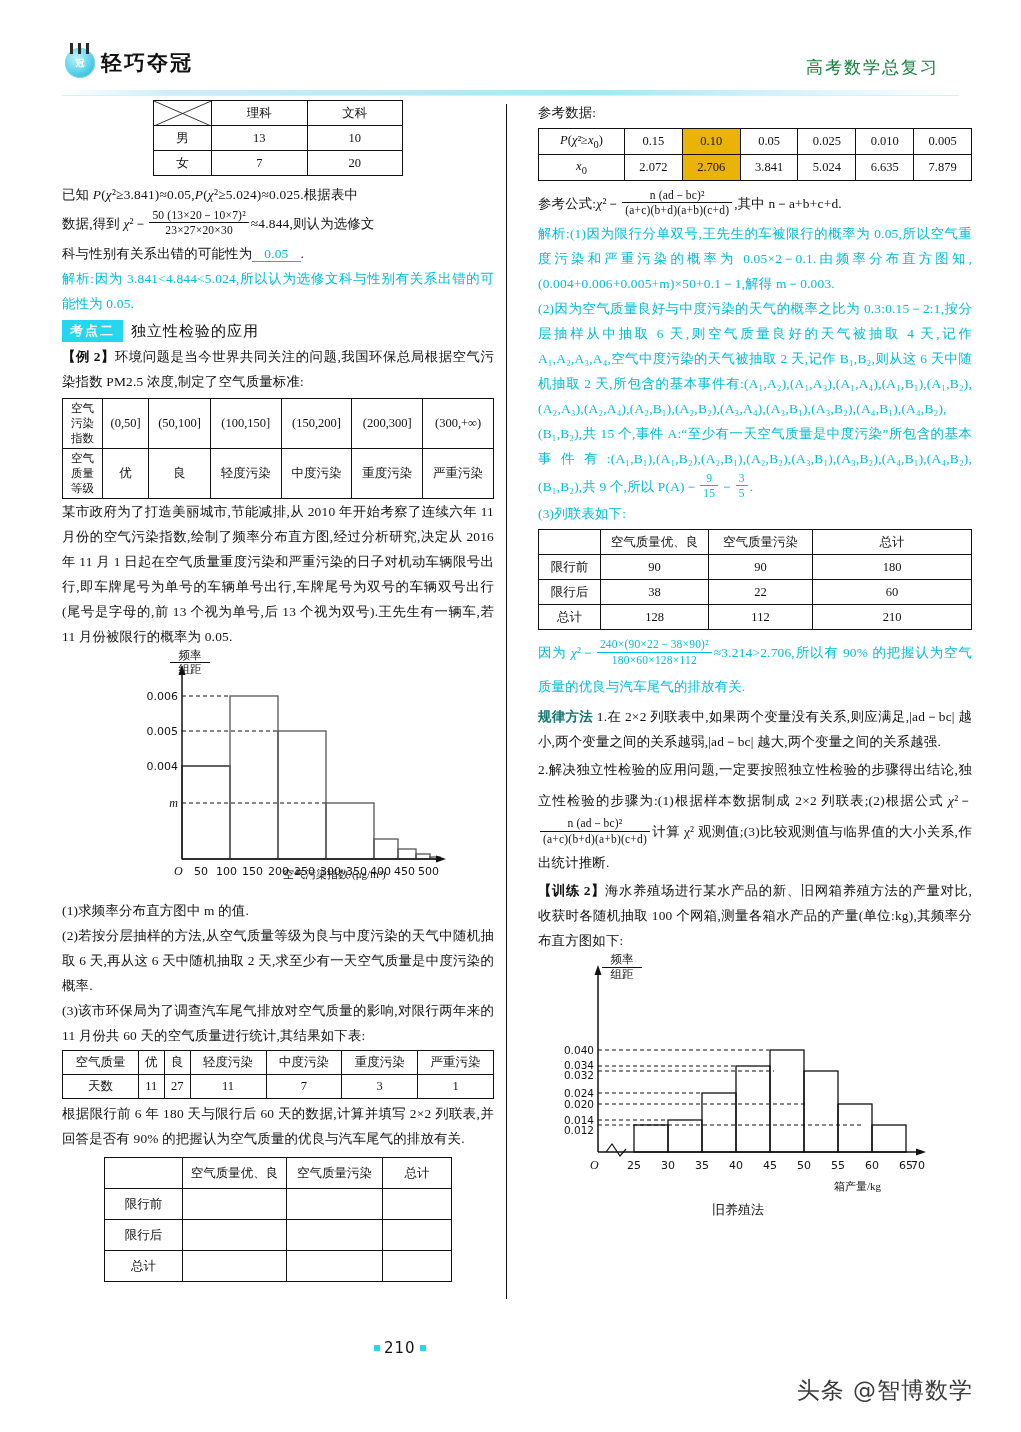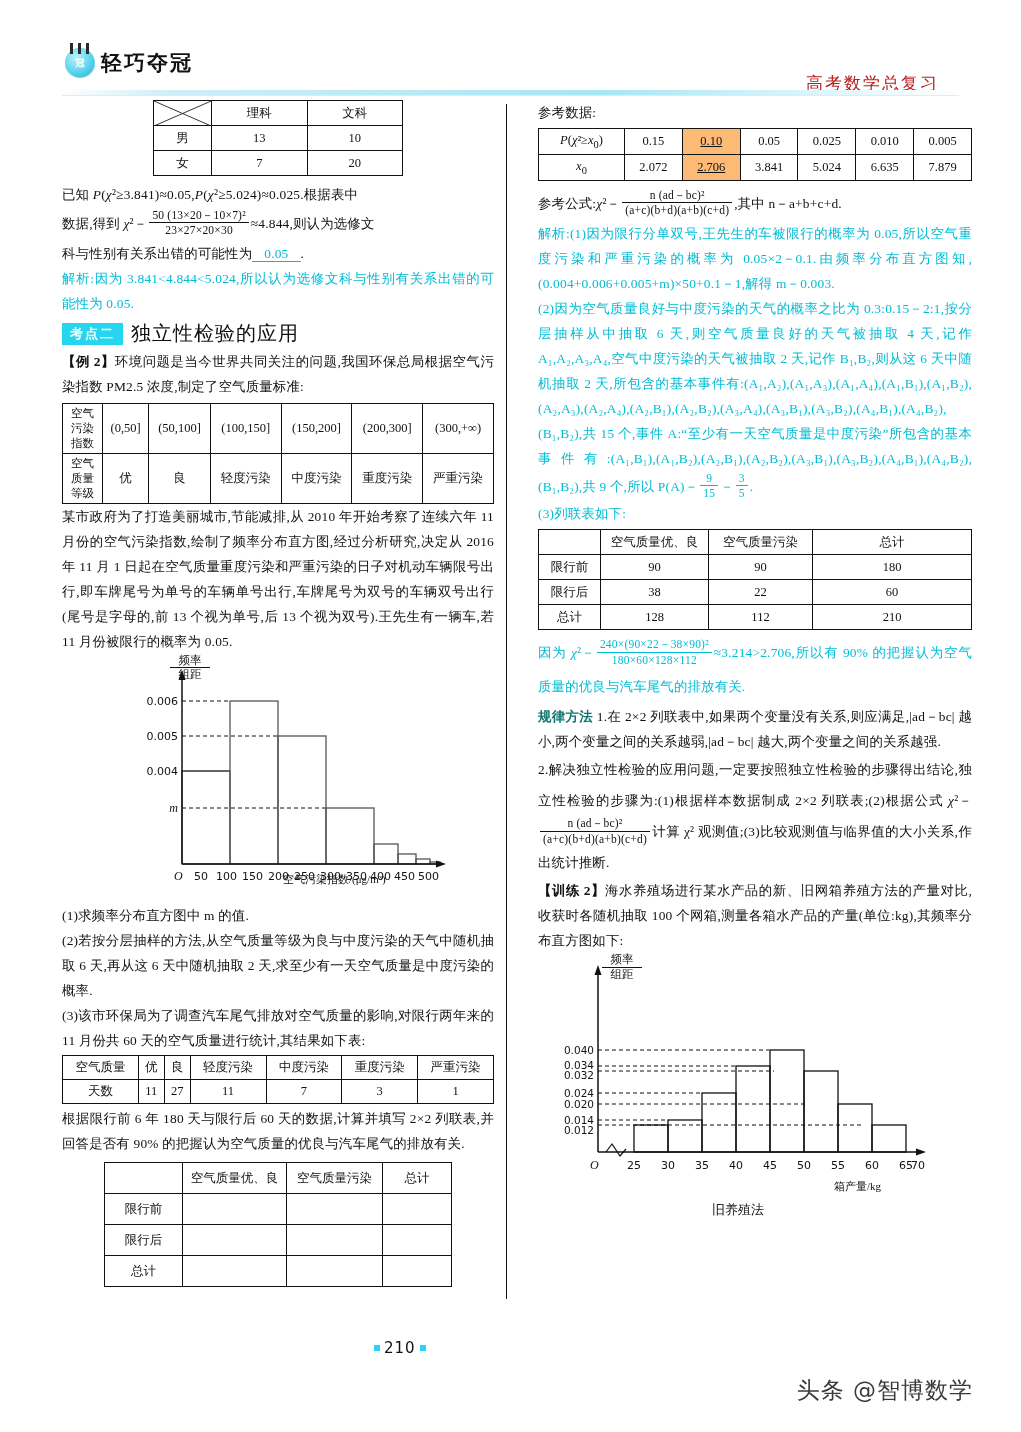--- a/index.html
+++ b/index.html
@@ -30,22 +30,22 @@
   }
   .hdr-badge span{
     position:absolute; inset:0; display:flex; align-items:center; justify-content:center;
     font-size:9px; color:#fff; font-weight:bold; font-family:"Liberation Sans",sans-serif;
   }
   .hdr-logo-text {
     font-size:21px; font-weight:bold; letter-spacing:2px; color:#111;
     font-family:"DejaVu Sans","Liberation Sans",sans-serif;
   }
   .hdr-title {
-    position:absolute; right:82px; top:22px;
-    font-size:17px; color:#b91c1c; letter-spacing:2px;
+    position:absolute; right:82px; top:6px;
+    font-size:17px; color:#15803d; letter-spacing:2px;
     font-family:Liberation Serif, serif;
   }
   .hdr-rule {
     position:absolute; left:62px; top:40px; width:897px; height:5px;
     background:linear-gradient(90deg,#ffffff 0%,#cdeef7 12%,#a7e6f5 60%,#ffffff 100%);
   }
   .hdr-rule2 { position:absolute; left:62px; top:45px; width:897px; height:1px; background:#d7f0f7; }
 
   
   .col { position:absolute; top:100px; }
@@ -79,34 +79,34 @@
   .t-days { width:100%; margin-top:2px; font-size:12px; }
   .t-days td { height:24px; }
 
   
   .t-blank { width:348px; margin:6px auto 0; font-size:12.5px; }
   .t-blank td { height:31px; }
 
   
   .t-ref { width:100%; margin-top:3px; font-size:12px; }
   .t-ref td { height:26px; }
-  .t-ref td.hl { background:#fdba74;text-decoration:underline; }
+  .t-ref td.hl { background:#eab308; }
 
   
   .t-cont { width:100%; margin-top:3px; font-size:12.5px; color:#00bcd6; }
   .t-cont td { border:1px solid #00bcd6; height:25px; }
 
   
   .kp { display:flex; align-items:center; gap:8px; margin:4px 0 2px; }
   .kp-tag {
     background:#25d6ee; color:#ffffff; font-size:13px; font-weight:bold;
     padding:2px 8px; letter-spacing:2px;
     font-family:"DejaVu Sans","Liberation Sans",sans-serif;
   }
-  .kp-title { font-size:20px; color:#111; letter-spacing:1px; }
+  .kp-title { font-size:15px; color:#111; letter-spacing:1px; }
   .rule-tag { color:#0f766e; font-weight:bold; }
 
   
   .frac { display:inline-block; vertical-align:-0.55em; text-align:center; margin:0 2px; }
   .frac .num { display:block; border-bottom:1px solid currentColor; padding:0 3px; line-height:1.25; }
   .frac .den { display:block; padding:0 3px; line-height:1.3; }
   .fs { font-size:11.5px; }
   .it { font-style:italic; font-family:"Liberation Serif",serif; }
   .ul-fill { border-bottom:1px solid #00bcd6; padding:0 12px; color:#00bcd6; }
 

